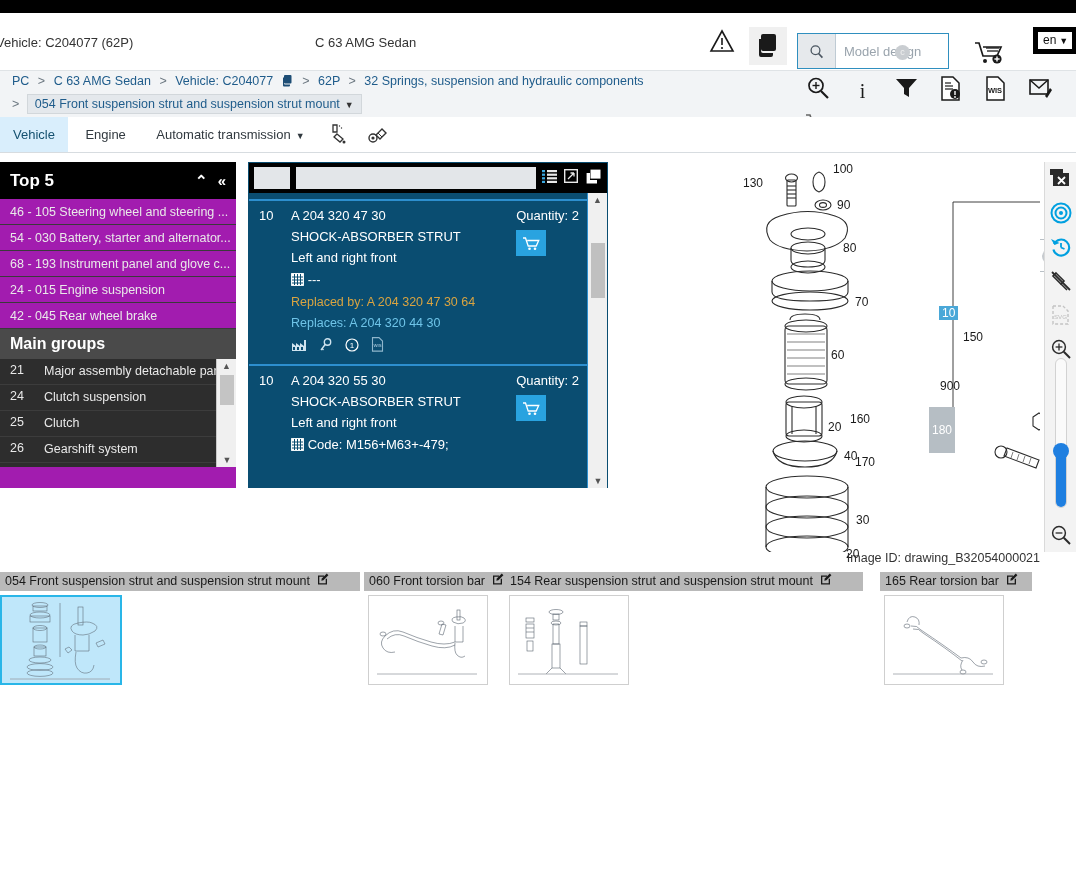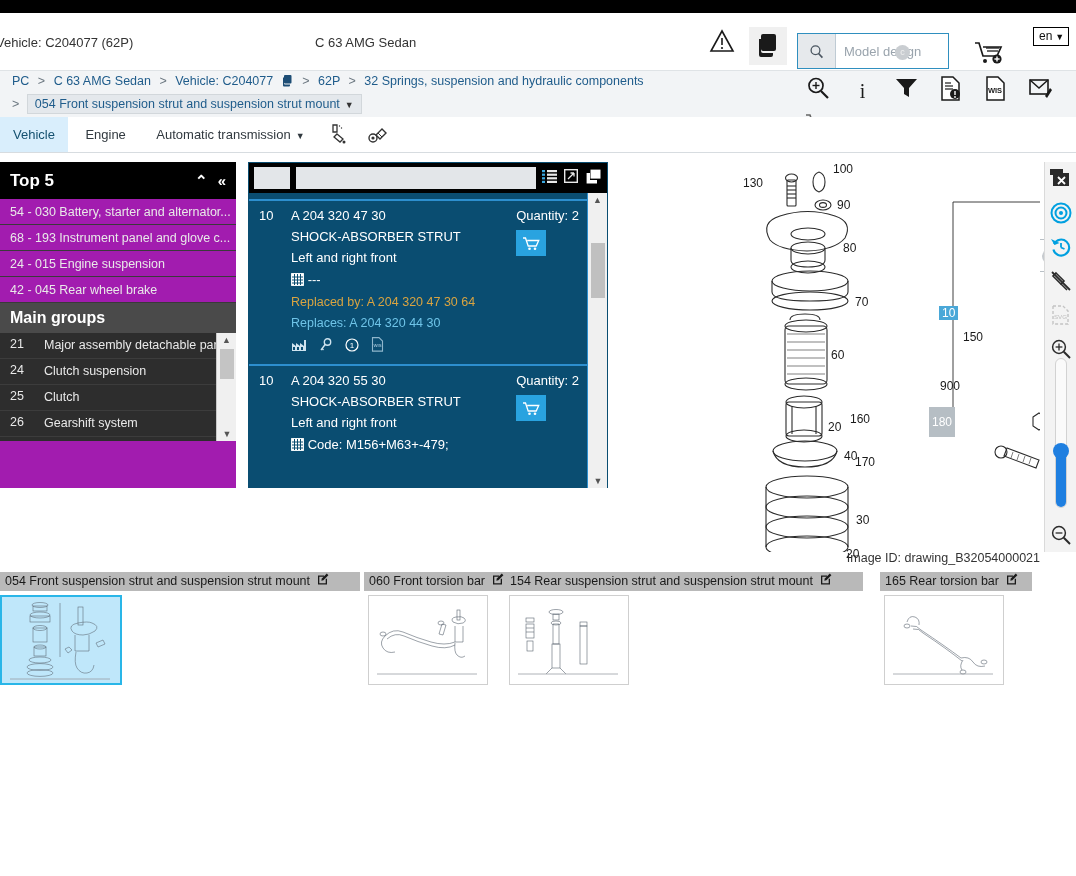--- a/index.html
+++ b/index.html
@@ -59,21 +59,21 @@
   }
   .ms-badge {
     position:absolute; right:38px; top:11px;
     width:15px; height:15px; border-radius:50%;
     background:#c9cdd1; color:#f0f0f0; font-size:9px;
     text-align:center; line-height:15px;
   }
   .cart-top { position:absolute; left:973px; top:26px; }
   .lang-sel {
     position:absolute; left:1033px; top:14px;
-    border:1px solid #000000; background:#fff;
+    border:5px solid #000000; background:#fff;
     font-size:12px; padding:1px 4px 2px 5px; color:#111;
   }
   .lang-sel .chev { font-size:9px; margin-left:3px; }
 
   
   .crumb-bar {
     position:absolute; left:0; top:70px; width:1076px; height:47px;
     background:#f2f4f6; border-top:1px solid #dfe3e6;
   }
   .crumb-line1 { position:absolute; left:12px; top:74px; font-size:12.5px; color:#1f5c8b; }
@@ -190,21 +190,21 @@
     position:absolute; right:0; top:0; width:20px; height:295px;
     background:#f0f0f0; border-left:1px solid #2d8fcf;
   }
   .parts-scroll .ar { height:14px; text-align:center; font-size:9px; color:#555; line-height:14px; }
   .parts-scroll .th { position:absolute; left:3px; top:50px; width:14px; height:55px; background:#c0c0c0; }
 
   
   .drawing { position:absolute; left:615px; top:162px; width:425px; height:390px; background:#fff; }
   .callout { position:absolute; font-size:12px; color:#1a1a1a; font-family:"Liberation Sans", sans-serif; }
   .callout.hl-blue { background:#4aa8d8; color:#ffffff; padding:0 3px; }
-  .callout.hl-grey { background:#b6bec4; color:#ffffff; padding:8px 3px; }
+  .callout.hl-grey { background:#b6bec4; color:#ffffff; padding:16px 3px; }
   .image-id {
     position:absolute; left:0; top:551px; width:1040px; text-align:right;
     font-size:12.5px; color:#333;
   }
 
   
   .rtools {
     position:absolute; left:1044px; top:162px; width:32px; height:390px;
     background:#f3f3f3; border-left:1px solid #dadada;
   }
@@ -392,20 +392,21 @@
     </div>
   </div>
 </div>
 
 <div class="sidebar">
   <div class="sb-head">
     <span class="t">Top 5</span>
     <span class="ic">⌃</span>
     <span class="ic">«</span>
   </div>
+  <div class="sb-item">46 - 105 Steering wheel and steering ...</div>
   <div class="sb-item">54 - 030 Battery, starter and alternator...</div>
   <div class="sb-item">68 - 193 Instrument panel and glove c...</div>
   <div class="sb-item">24 - 015 Engine suspension</div>
   <div class="sb-item">42 - 045 Rear wheel brake</div>
   <div class="sb-sub">Main groups</div>
   <div class="mg-wrap">
     <div class="mg-row">
       <span class="mg-num">21</span>
       <span class="mg-lbl">Major assembly detachable parts</span>
     </div>

